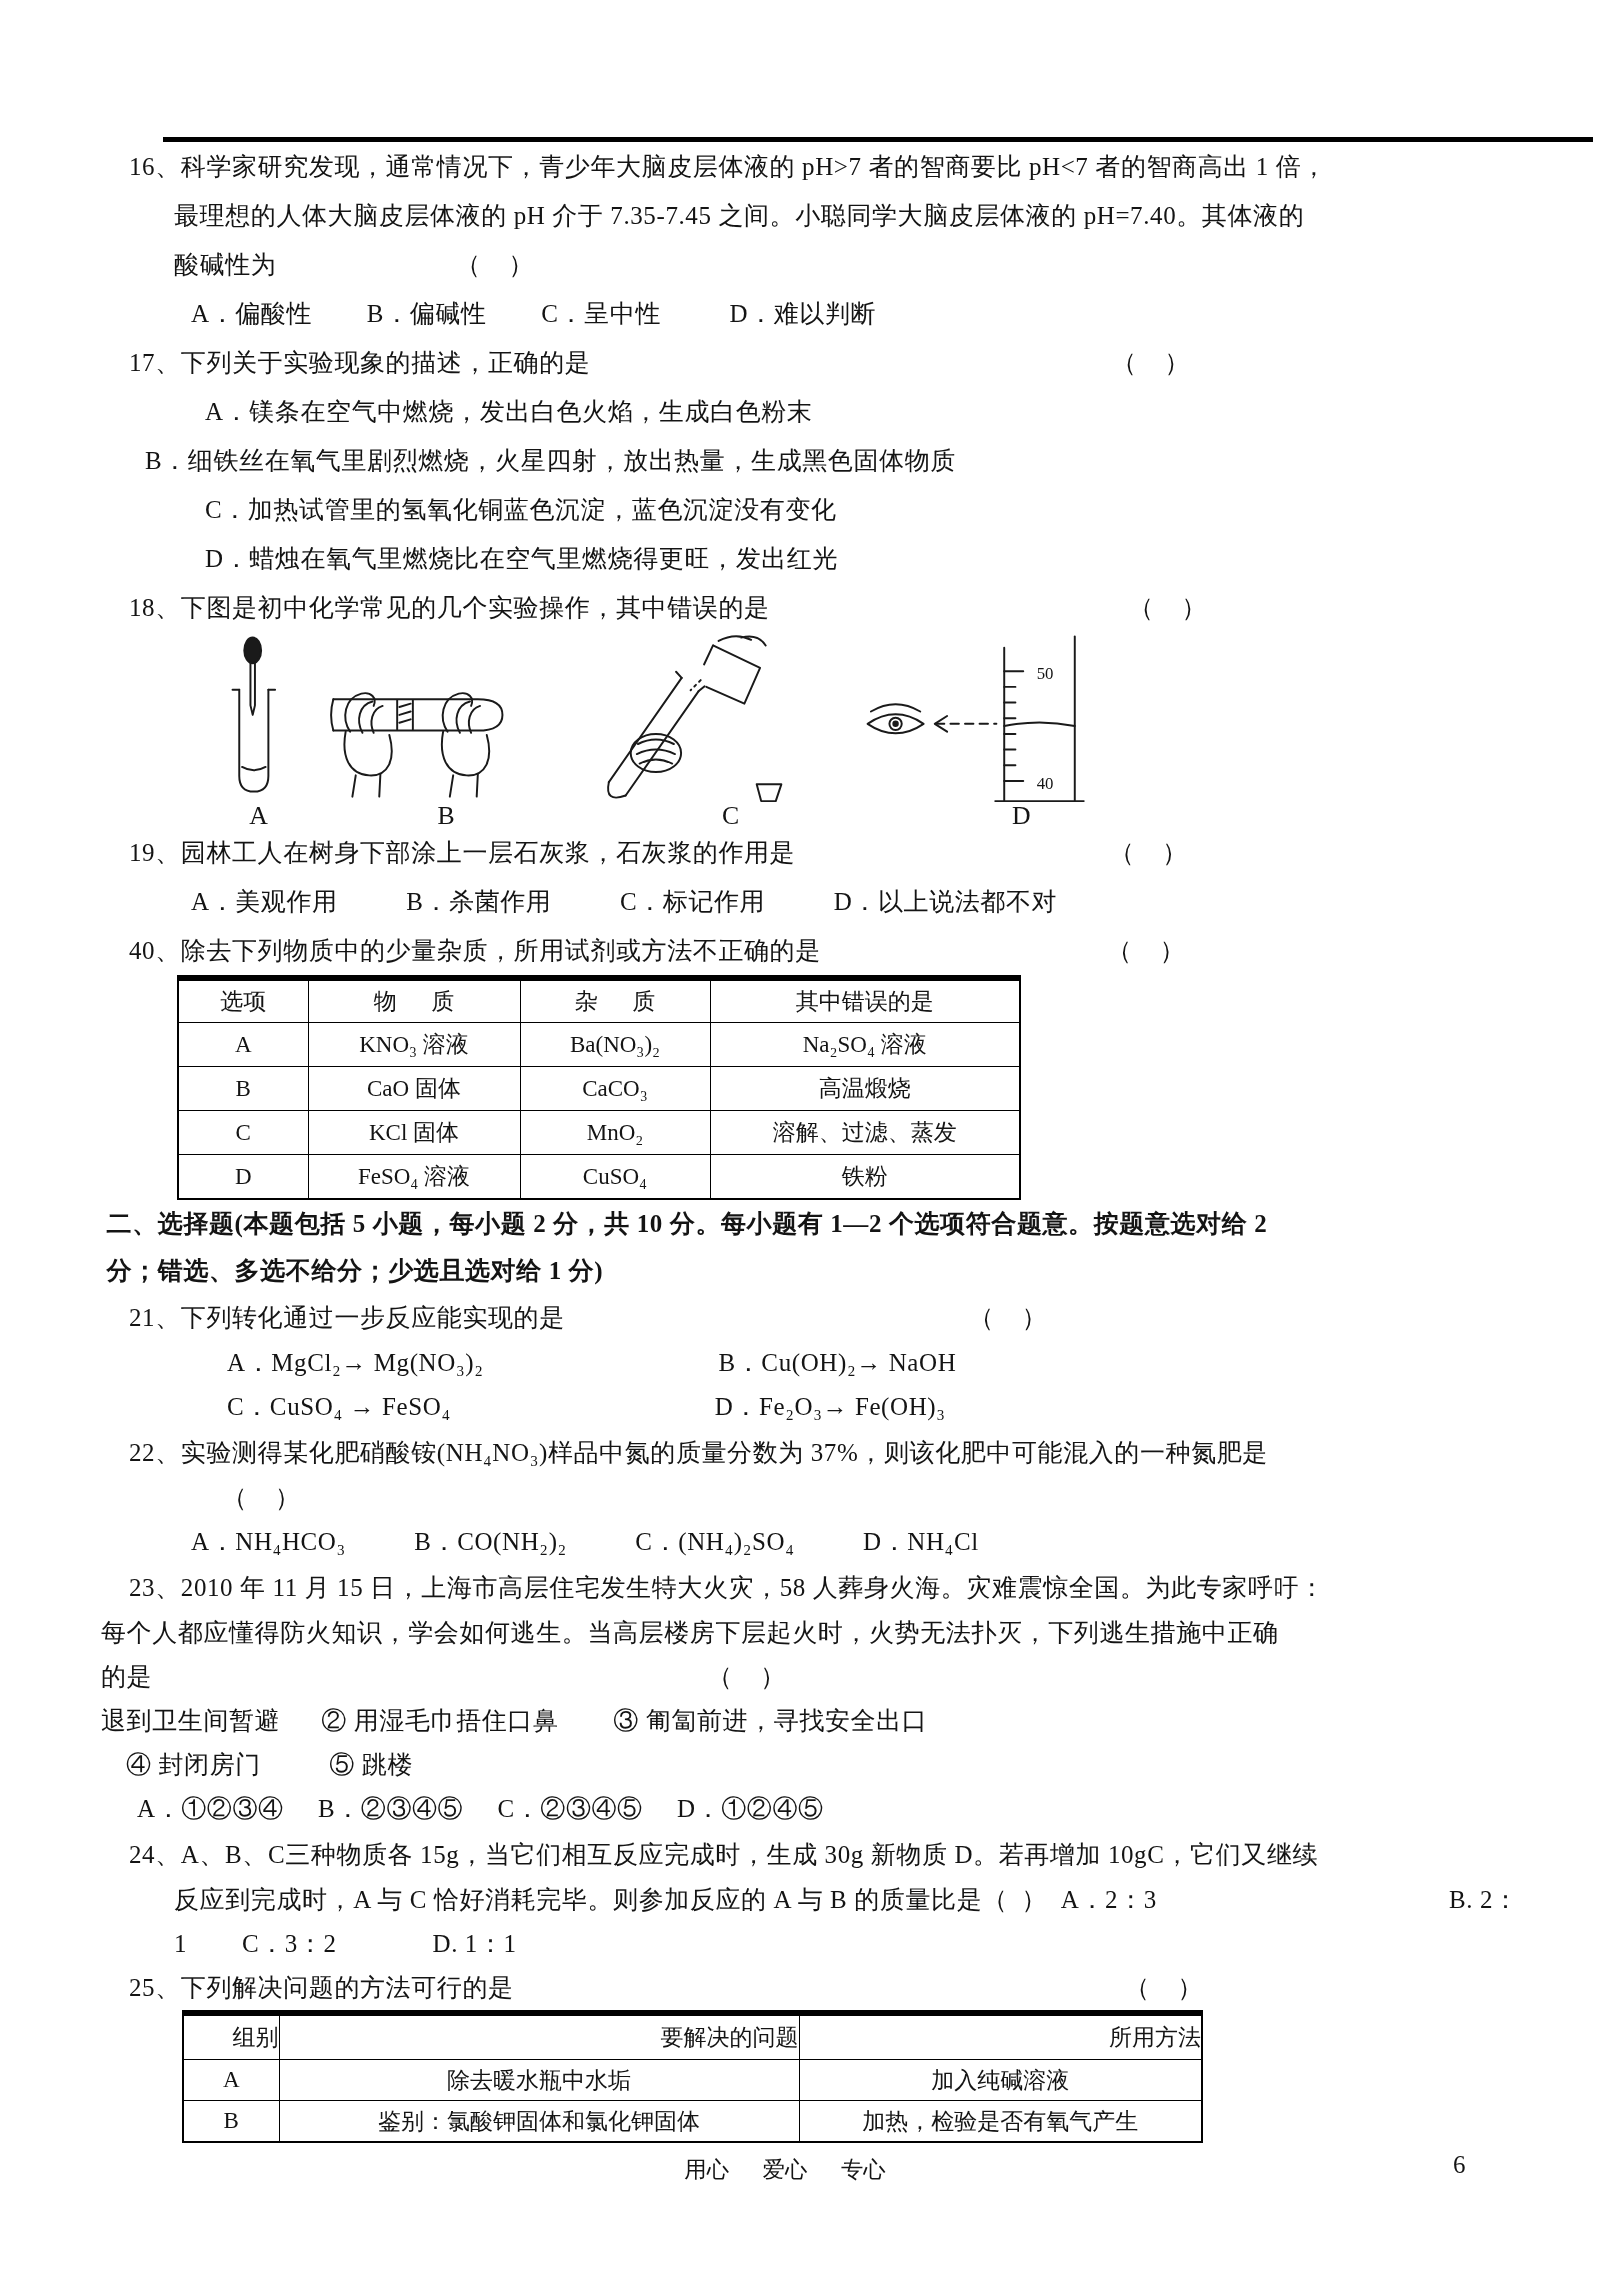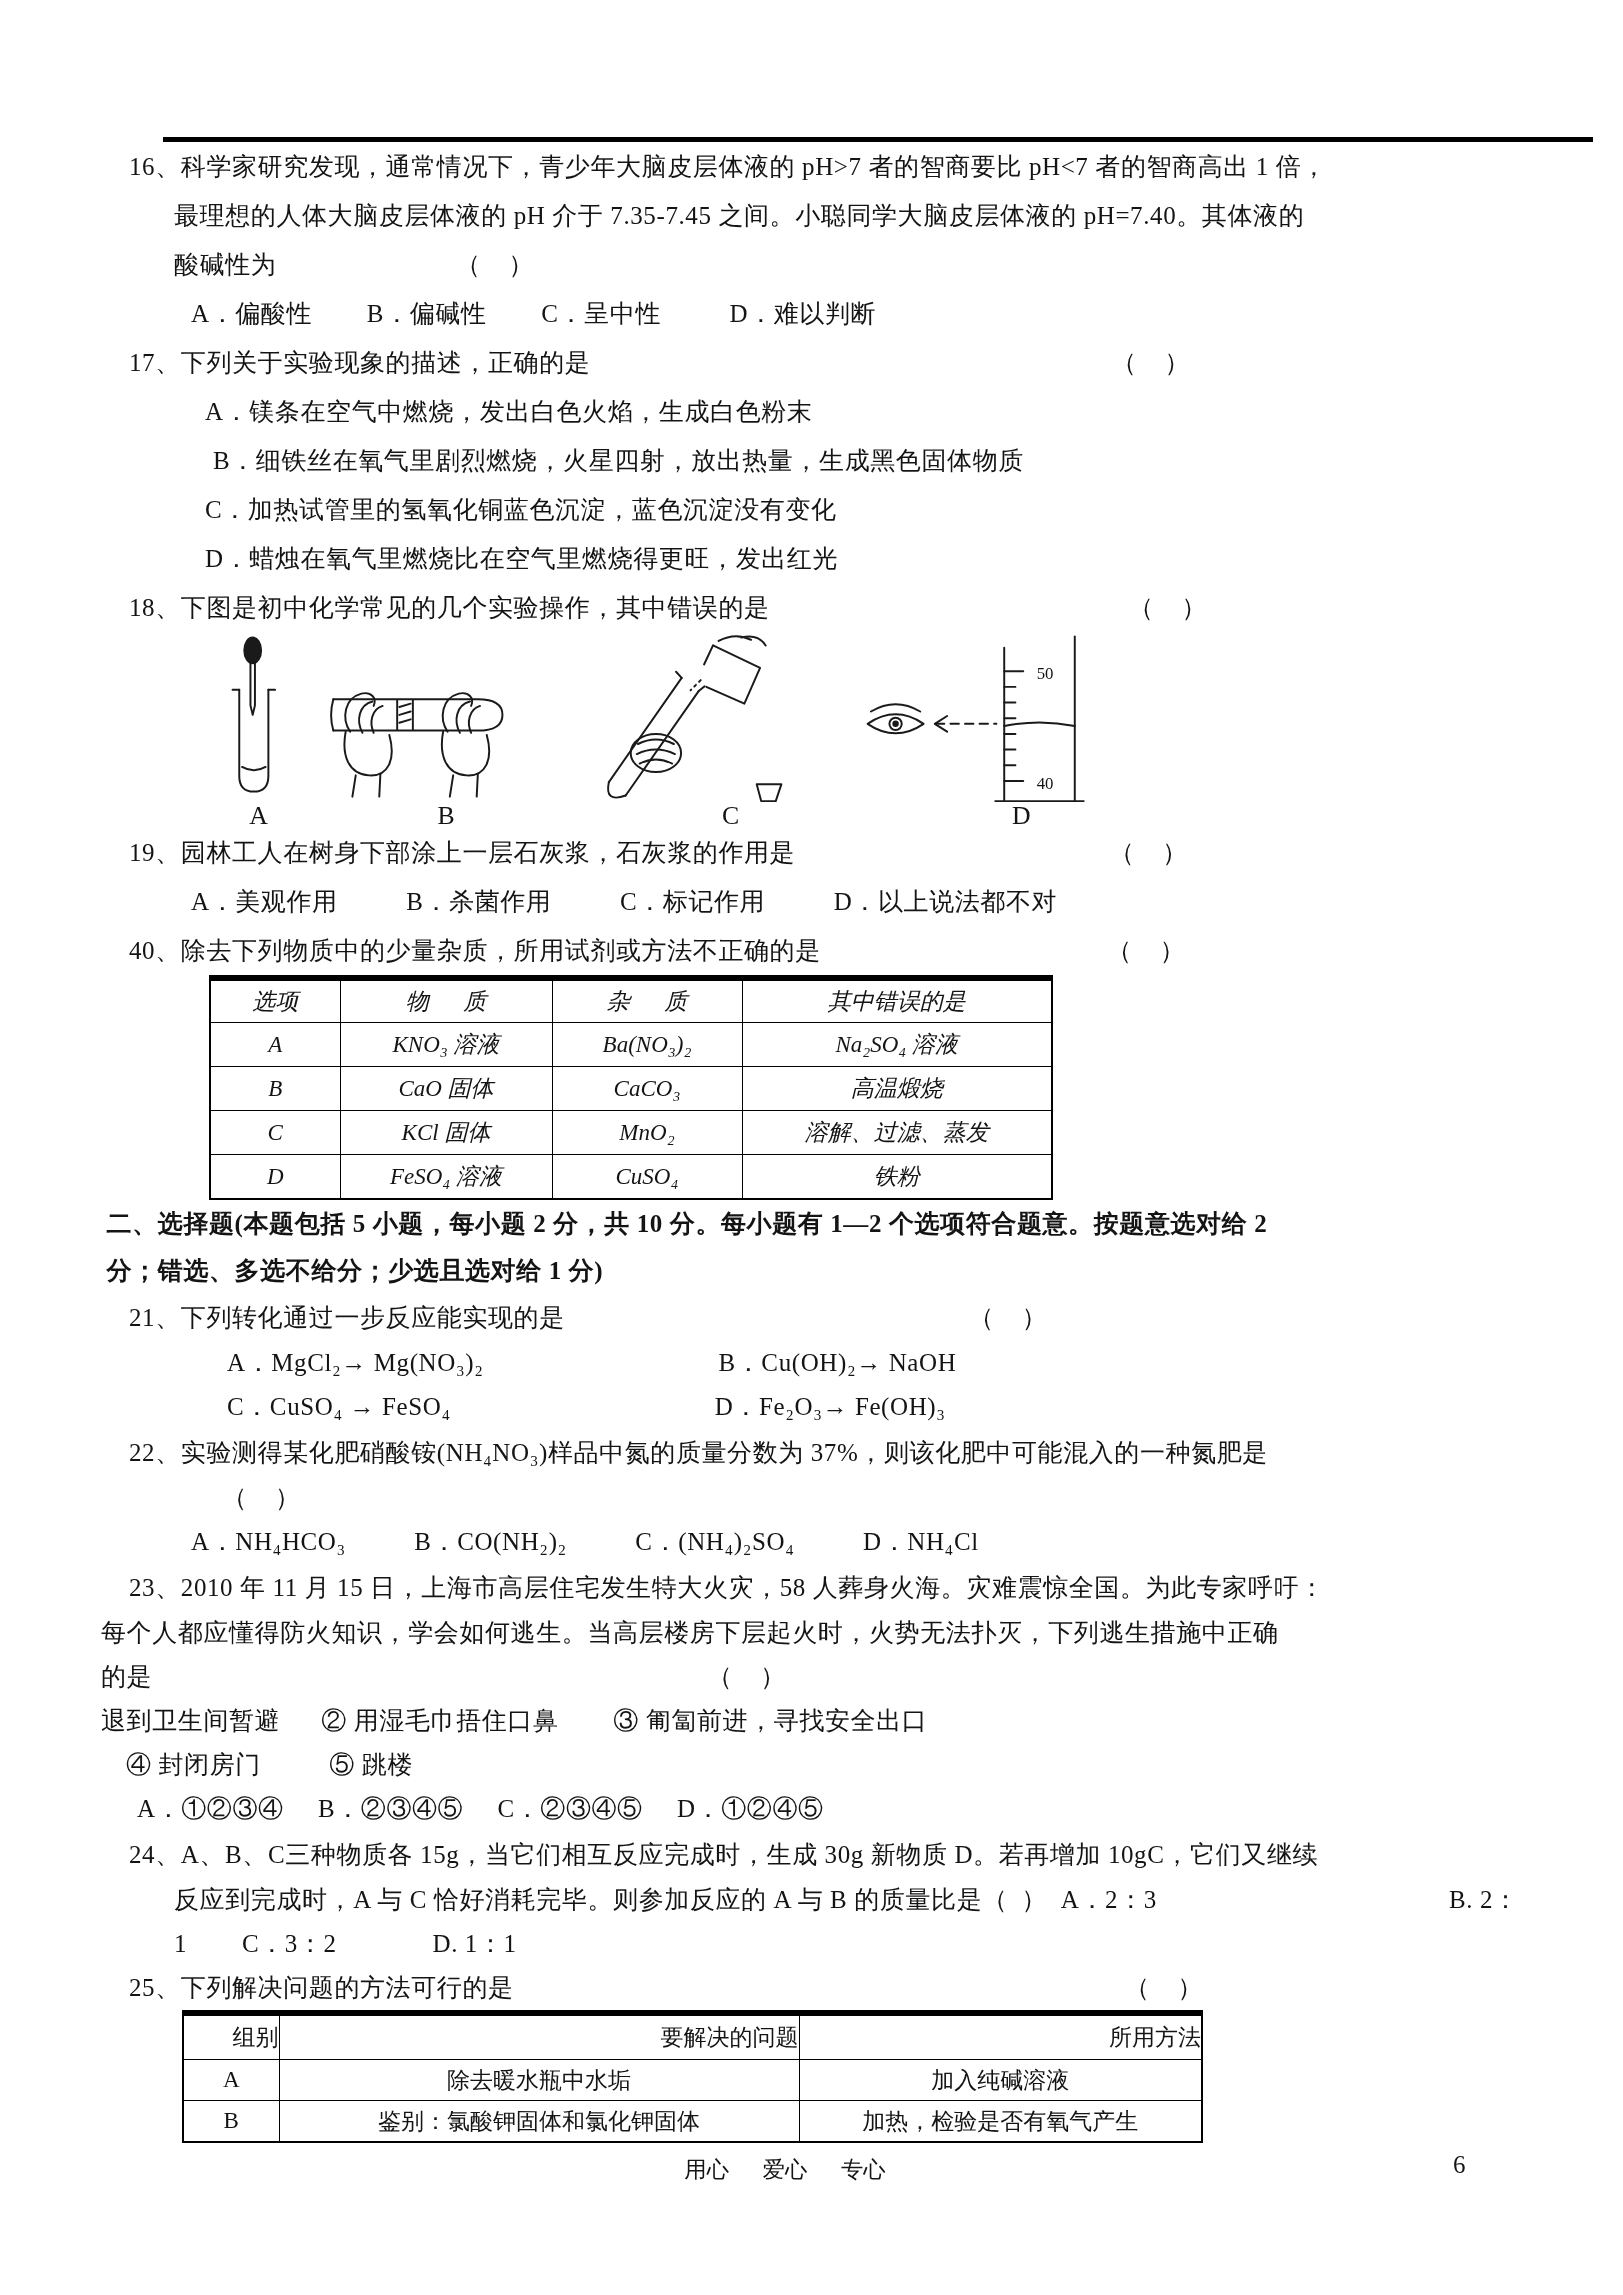--- a/index.html
+++ b/index.html
@@ -18,21 +18,21 @@
   .p87{height:49px;line-height:49px;}
   .p84{height:47px;line-height:47px;}
   .p78{height:44px;line-height:44px;}
   .bold{font-weight:bold;}
   .gap{display:inline-block;height:1.1px;}
   .diagram{height:196px;margin-left:112px;}
   svg{stroke:#1a1a1a;fill:none;stroke-width:3.5;stroke-linecap:round;stroke-linejoin:round;}
   svg text{stroke:none;fill:#141414;font-family:"Liberation Serif","DejaVu Serif",serif;}
   table{border-collapse:collapse;font-size:23px;table-layout:fixed;}
   th,td{border:1.7px solid #000;text-align:center;vertical-align:middle;font-weight:normal;white-space:pre-wrap;padding:0;}
-  .t20{margin-left:108px;border:2.2px solid #000;border-top:6.2px solid #000;font-style:italic;}
+  .t20{margin-left:76px;border:2.2px solid #000;border-top:6.2px solid #000;}
   .t20 th{height:41px;}
   .t20 td{height:43px;}
   .t25{margin-left:81px;border:2.2px solid #000;border-top:6.2px solid #000;}
   .t25 th{height:43px;text-align:right;}
   .t25 td{height:40px;}
   .footer{position:absolute;top:2154px;left:0;width:1570px;text-align:center;font-size:22.4px;white-space:pre;}
   .pagenum{position:absolute;top:2151px;left:1453px;font-size:25px;}
 </style>
 </head>
 <body>
@@ -42,21 +42,21 @@
 
   <div class="content">
 
     <div class="ln p87" style="margin-left:28px">16、科学家研究发现，通常情况下，青少年大脑皮层体液的 pH&gt;7 者的智商要比 pH&lt;7 者的智商高出 1 倍，</div>
     <div class="ln p87" style="margin-left:73px">最理想的人体大脑皮层体液的 pH 介于 7.35-7.45 之间。小聪同学大脑皮层体液的 pH=7.40。其体液的</div>
     <div class="ln p87" style="margin-left:73px"><span>酸碱性为</span><span class="gap" style="width:179px"></span><span>（    ）</span></div>
     <div class="ln p87" style="margin-left:90px">A．偏酸性        B．偏碱性        C．呈中性          D．难以判断</div>
 
     <div class="ln p87" style="margin-left:28px"><span>17、下列关于实验现象的描述，正确的是</span><span class="gap" style="width:521px"></span><span>（    ）</span></div>
     <div class="ln p87" style="margin-left:104px">A．镁条在空气中燃烧，发出白色火焰，生成白色粉末</div>
-    <div class="ln p87" style="margin-left:112px">B．细铁丝在氧气里剧烈燃烧，火星四射，放出热量，生成黑色固体物质</div>
+    <div class="ln p87" style="margin-left:44px">B．细铁丝在氧气里剧烈燃烧，火星四射，放出热量，生成黑色固体物质</div>
     <div class="ln p87" style="margin-left:104px">C．加热试管里的氢氧化铜蓝色沉淀，蓝色沉淀没有变化</div>
     <div class="ln p87" style="margin-left:104px">D．蜡烛在氧气里燃烧比在空气里燃烧得更旺，发出红光</div>
 
     <div class="ln p87" style="margin-left:28px"><span>18、下图是初中化学常见的几个实验操作，其中错误的是</span><span class="gap" style="width:359px"></span><span>（    ）</span></div>
 
     <div class="diagram">
       <svg width="897" height="196" viewBox="0 0 1600 350">
 
         <g transform="translate(20,5)">
           <ellipse cx="50" cy="28" rx="15" ry="23" fill="#1a1a1a"></ellipse>

